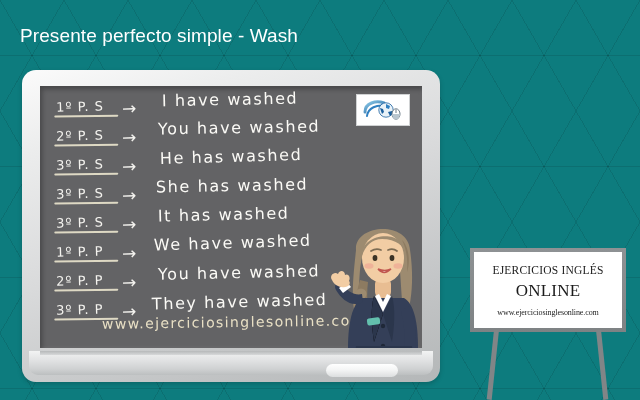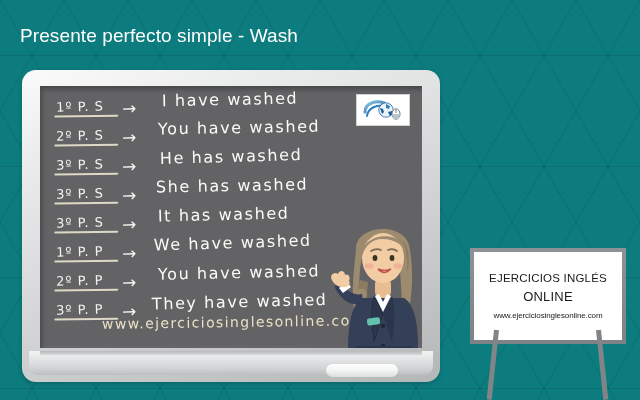--- a/index.html
+++ b/index.html
@@ -118,31 +118,31 @@
     transform:rotate(-.8deg);
     z-index:4;white-space:nowrap;
   }
 
   
   #teacher{position:absolute;left:276px;top:120px;width:132px;height:240px;z-index:5;}
 
   
   #easel{position:absolute;left:462px;top:248px;width:172px;height:152px;z-index:4;}
   #easel-board{
-    position:absolute;left:8px;top:0;width:156px;height:96px;
+    position:absolute;left:8px;top:0;width:156px;height:84px;
     background:linear-gradient(180deg,#8e9294 0%,#7e8284 100%);
-    padding:4px;box-sizing:border-box;
+    padding:4px;box-sizing:border-box;font-family:Liberation Serif, serif;
   }
   #easel-paper{
     width:100%;height:100%;background:#ffffff;
     display:flex;flex-direction:column;align-items:center;justify-content:center;
     box-sizing:border-box;padding:4px 2px;
   }
   #easel-t1{font-size:11.5px;color:#1b1b1b;letter-spacing:.2px;}
-  #easel-t2{font-size:13px;color:#1b1b1b;margin-top:5px;letter-spacing:.2px;}
+  #easel-t2{font-size:17px;color:#1b1b1b;margin-top:5px;letter-spacing:.2px;}
   #easel-url{font-size:8px;color:#1b1b1b;margin-top:7px;letter-spacing:-.1px;}
   .easel-leg{position:absolute;top:82px;width:5px;height:70px;background:#818587;}
   #easel-leg-left{left:32px;transform:rotate(6deg);transform-origin:top center;}
   #easel-leg-right{left:134px;transform:rotate(-6deg);transform-origin:top center;}
 </style>
 </head>
 <body>
 
 <div id="bg-pattern"></div>
 

